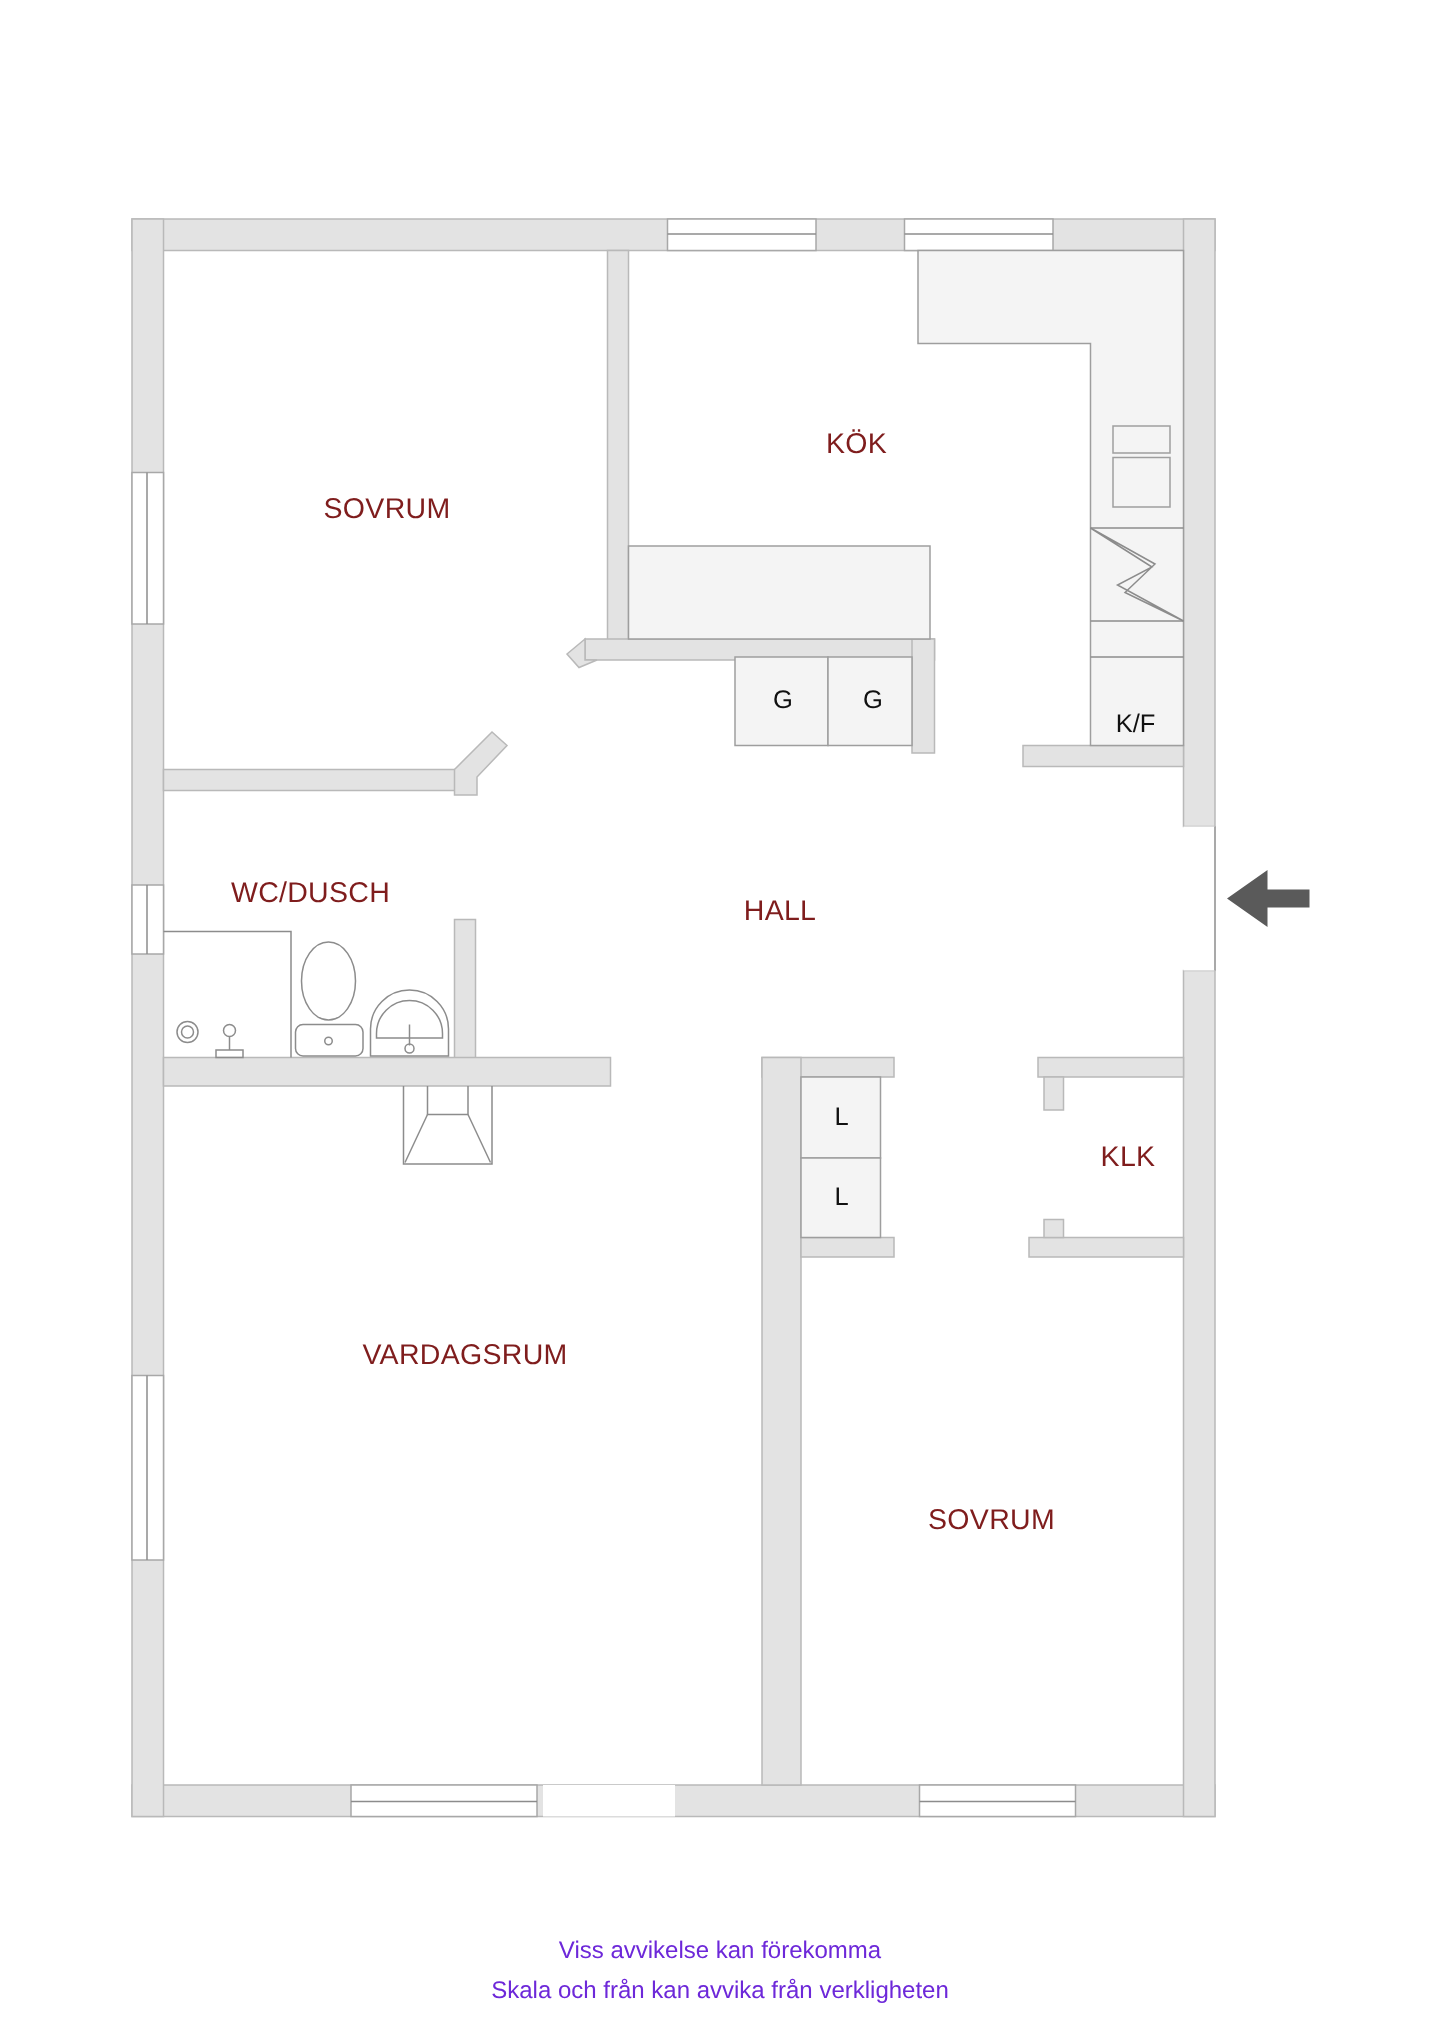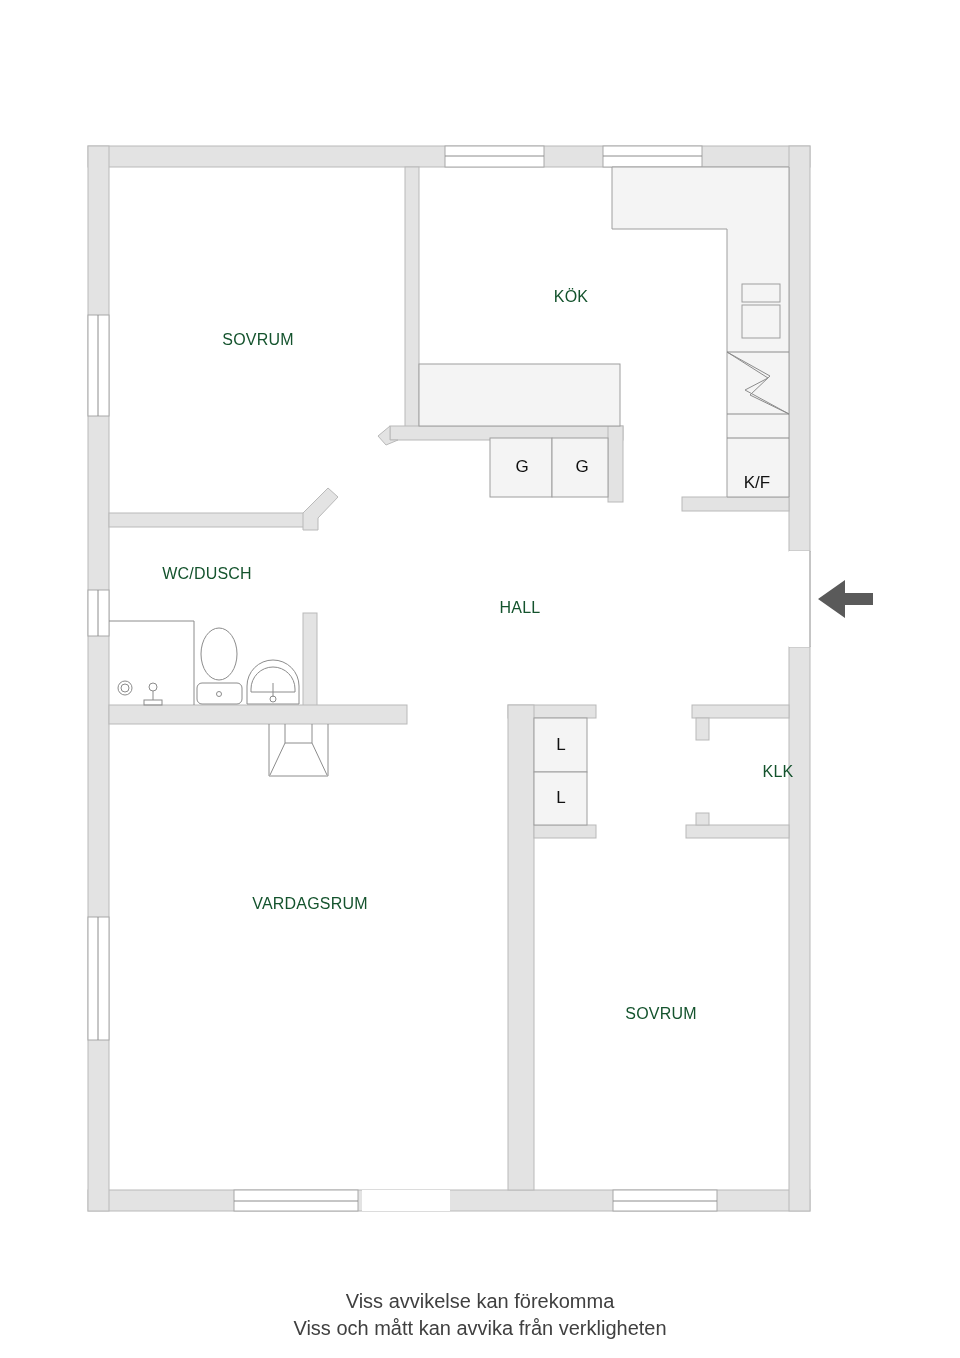--- a/index.html
+++ b/index.html
@@ -2,23 +2,23 @@
 <html><head>
 <meta charset="utf-8">
 <style>
   html, body { margin: 0; padding: 0; background: #ffffff; }
   body { width: 960px; height: 1358px; position: relative; overflow: hidden; font-family: "Liberation Sans", sans-serif; }
   #plan { position: absolute; left: 0; top: 0; width: 960px; height: 1358px; }
   .wall { fill: #e3e3e3; stroke: #b9b9b9; stroke-width: 1; }
   .fix { fill: #f4f4f4; stroke: #9e9e9e; stroke-width: 1; }
   .win { fill: #ffffff; stroke: #a8a8a8; stroke-width: 1; }
   .line { fill: none; stroke: #8c8c8c; stroke-width: 1; }
-  .room-label { position: absolute; font-size: 16px; color: #14532d; transform: translate(-50%, -50%); white-space: nowrap; letter-spacing: 0.2px; text-align: center; }
+  .room-label { position: absolute; font-size: 19px; color: #7f1d1d; transform: translate(-50%, -50%); white-space: nowrap; letter-spacing: 0.2px; text-align: center; }
   .fix-label { position: absolute; font-size: 17px; color: #111; transform: translate(-50%, -50%); }
-  .footer { position: absolute; left: 0; width: 960px; text-align: center; font-size: 20px; color: #404040; line-height: 26px; }
+  .footer { position: absolute; left: 0; width: 960px; text-align: center; font-size: 16px; color: #6d28d9; line-height: 26px; }
 </style>
 </head>
 <body>
 
 <svg id="plan" viewBox="0 0 960 1358" xmlns="http://www.w3.org/2000/svg">
 
   <g>
     <rect class="wall" x="88" y="146" width="722" height="21"></rect>
     <rect class="wall" x="88" y="1190" width="722" height="21"></rect>
     <rect class="wall" x="88" y="146" width="21" height="1065"></rect>
@@ -111,26 +111,26 @@
   <g>
     <rect class="fix" x="534" y="718" width="53" height="54"></rect>
     <rect class="fix" x="534" y="772" width="53" height="53"></rect>
   </g>
 
   <polygon fill="#5a5a5a" points="818,599 845,580 845,593 873,593 873,605 845,605 845,618"></polygon>
 </svg>
 
 <div class="room-label" style="left:258px;top:340px">SOVRUM</div>
 <div class="room-label" style="left:571px;top:297px">KÖK</div>
-<div class="room-label" style="left:207px;top:574px">WC/DUSCH</div>
+<div class="room-label" style="left:207px;top:596px">WC/DUSCH</div>
 <div class="room-label" style="left:520px;top:608px">HALL</div>
-<div class="room-label" style="left:778px;top:772px">KLK</div>
+<div class="room-label" style="left:752px;top:772px">KLK</div>
 <div class="room-label" style="left:310px;top:904px">VARDAGSRUM</div>
 <div class="room-label" style="left:661px;top:1014px">SOVRUM</div>
 
 <div class="fix-label" style="left:522px;top:467px">G</div>
 <div class="fix-label" style="left:582px;top:467px">G</div>
 <div class="fix-label" style="left:757px;top:483px">K/F</div>
 <div class="fix-label" style="left:561px;top:745px">L</div>
 <div class="fix-label" style="left:561px;top:798px">L</div>
 
 <div class="footer" style="top:1288px">Viss avvikelse kan förekomma</div>
-<div class="footer" style="top:1315px">Viss och mått kan avvika från verkligheten</div>
+<div class="footer" style="top:1315px">Skala och från kan avvika från verkligheten</div>
 
 </body></html>

